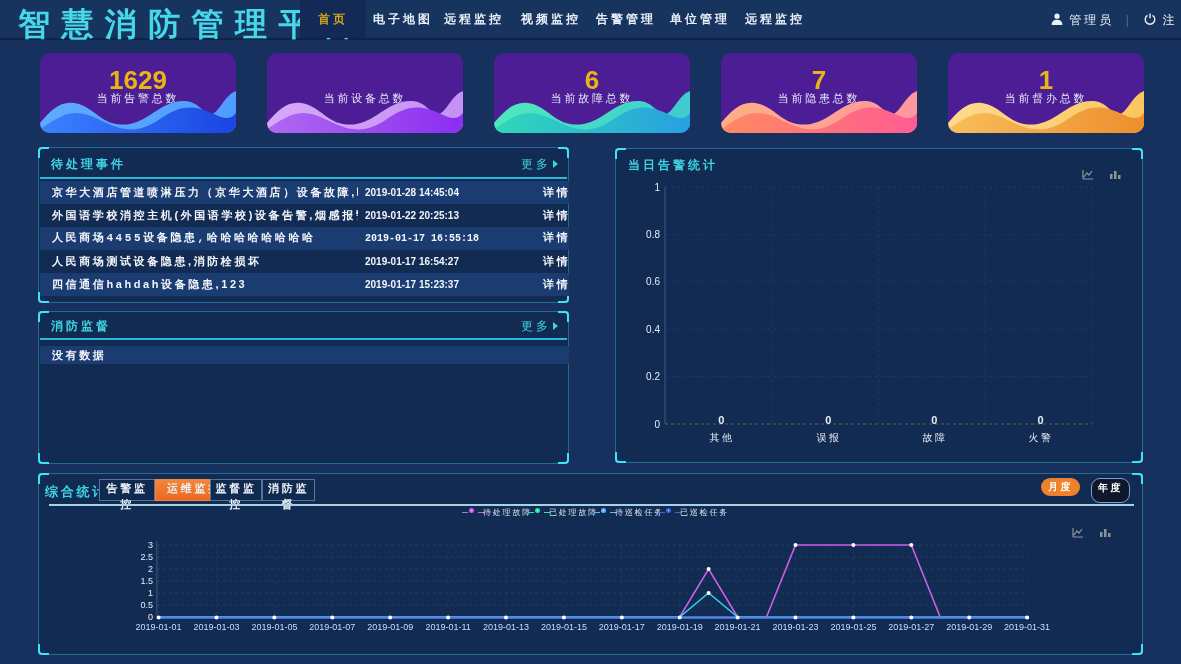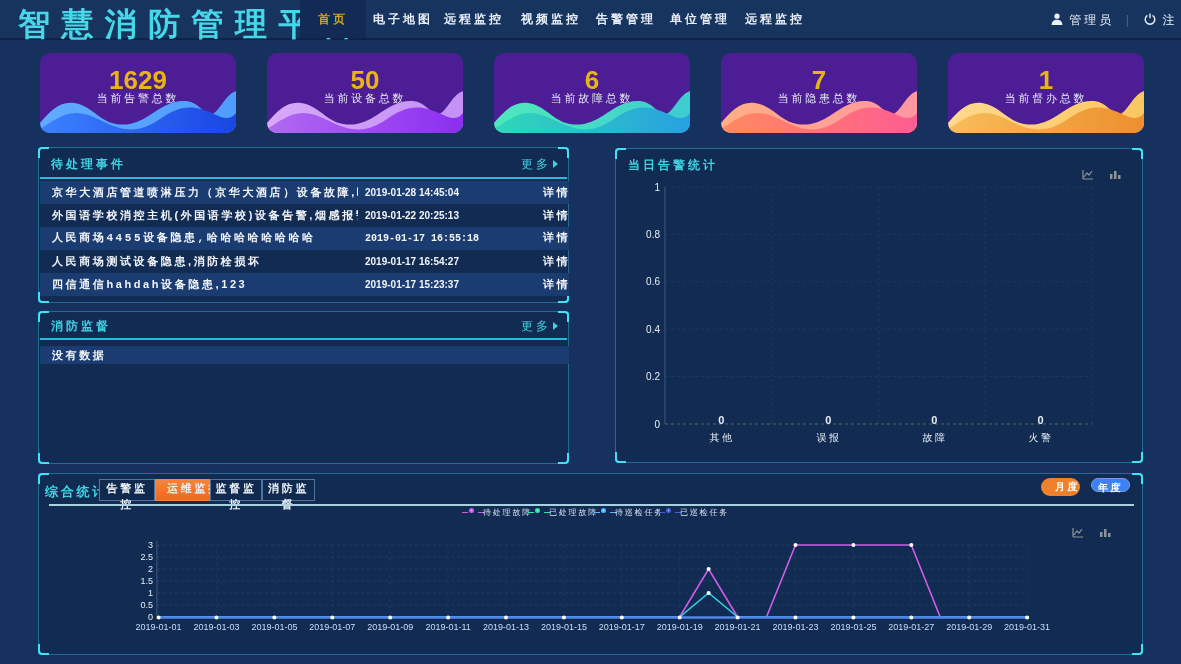--- a/index.html
+++ b/index.html
@@ -30,22 +30,22 @@
 .pdiv{position:absolute;left:1px;top:29px;width:calc(100% - 2px);height:2px;background:linear-gradient(90deg,#2BB8DD,#2BB8DD);}
 .row{position:absolute;left:1px;width:529px;height:23px;line-height:23px;color:#F2F5FA;font-size:11px;font-weight:bold;white-space:nowrap;}
 .row.lt{background:#1A3C70;}
 .row .t{position:absolute;left:12px;letter-spacing:2.6px;max-width:306px;overflow:hidden;}
 .row .d{position:absolute;left:325px;letter-spacing:0;font-weight:bold;font-size:10px;}
 .row .v{position:absolute;left:503px;letter-spacing:2.75px;font-weight:bold;}
 
 .tab{position:absolute;top:5px;height:22px;line-height:16px;text-align:center;font-size:11px;font-weight:bold;color:#EDF2F8;letter-spacing:2.75px;background:#10294E;border:1px solid #52749E;}
 .tab.on{background:linear-gradient(180deg,#F5853A,#E96A1F);border-color:#F5853A;}
 .pill{position:absolute;top:4px;width:39px;height:18px;line-height:18px;border-radius:9px;text-align:center;font-size:10px;font-weight:bold;color:#fff;letter-spacing:2.5px;}
-.pill.mo{background:#F0812C;left:1002px;text-align:right;}
-.pill.yr{background:#3b82f6;border:1px solid #7A9FD8;left:1052px;height:14px;}
+.pill.mo{background:#F0812C;left:1002px;}
+.pill.yr{background:#0f172a;border:1px solid #7A9FD8;left:1052px;height:25px;}
 
 .lg{position:absolute;top:509px;height:9px;font-size:8px;color:#D8E2F0;}
 .lgi{position:absolute;top:3px;width:6px;height:1px;}
 .lgd{position:absolute;top:-1px;width:5px;height:5px;border-radius:50%;background:#fff;border-width:2px;border-style:solid;}
 .lgt{position:absolute;top:-2px;letter-spacing:1.8px;white-space:nowrap;}
 .tools{position:absolute;color:#8E9598;}
 </style>
 </head>
 <body>
 
@@ -85,21 +85,20 @@
     <linearGradient id="w1b" x1="0" y1="0" x2="1" y2="0">
           <stop offset="0" stop-color="#3B82FF"></stop>
           <stop offset="1" stop-color="#1A45E2"></stop>
         </linearGradient>
       </defs>
     <path d="M0,36 C10,24 20,14 34,16 C50,18 58,32 72,36 C86,40 98,36 110,28 C122,20 132,13 146,14 C158,15 162,25 170,27 C178,29 184,8 196,4 L196,46 L0,46 Z" fill="url(#w1a)"></path>
     <path d="M0,42 C12,35 22,26 36,26 C52,26 64,37 80,41 C96,45 108,40 120,32 C132,24 142,19 156,21 C170,23 178,31 187,31 C192,31 194,28 196,26 L196,46 L0,46 Z" fill="url(#w1b)"></path>
   </svg>
 </div>
 <div class="card" style="left:267px;">
-  <div class="num">50</div>
     <div class="lab">当前设备总数</div>
   <svg width="196" height="46" viewBox="0 0 196 46">
     <defs>
         <linearGradient id="w2a" x1="0" y1="0" x2="1" y2="0">
           <stop offset="0" stop-color="#D7A8F8"></stop>
           <stop offset="1" stop-color="#C490F5"></stop>
         </linearGradient>
     <linearGradient id="w2b" x1="0" y1="0" x2="1" y2="0">
           <stop offset="0" stop-color="#B169F2"></stop>
           <stop offset="1" stop-color="#8B2EF0"></stop>

